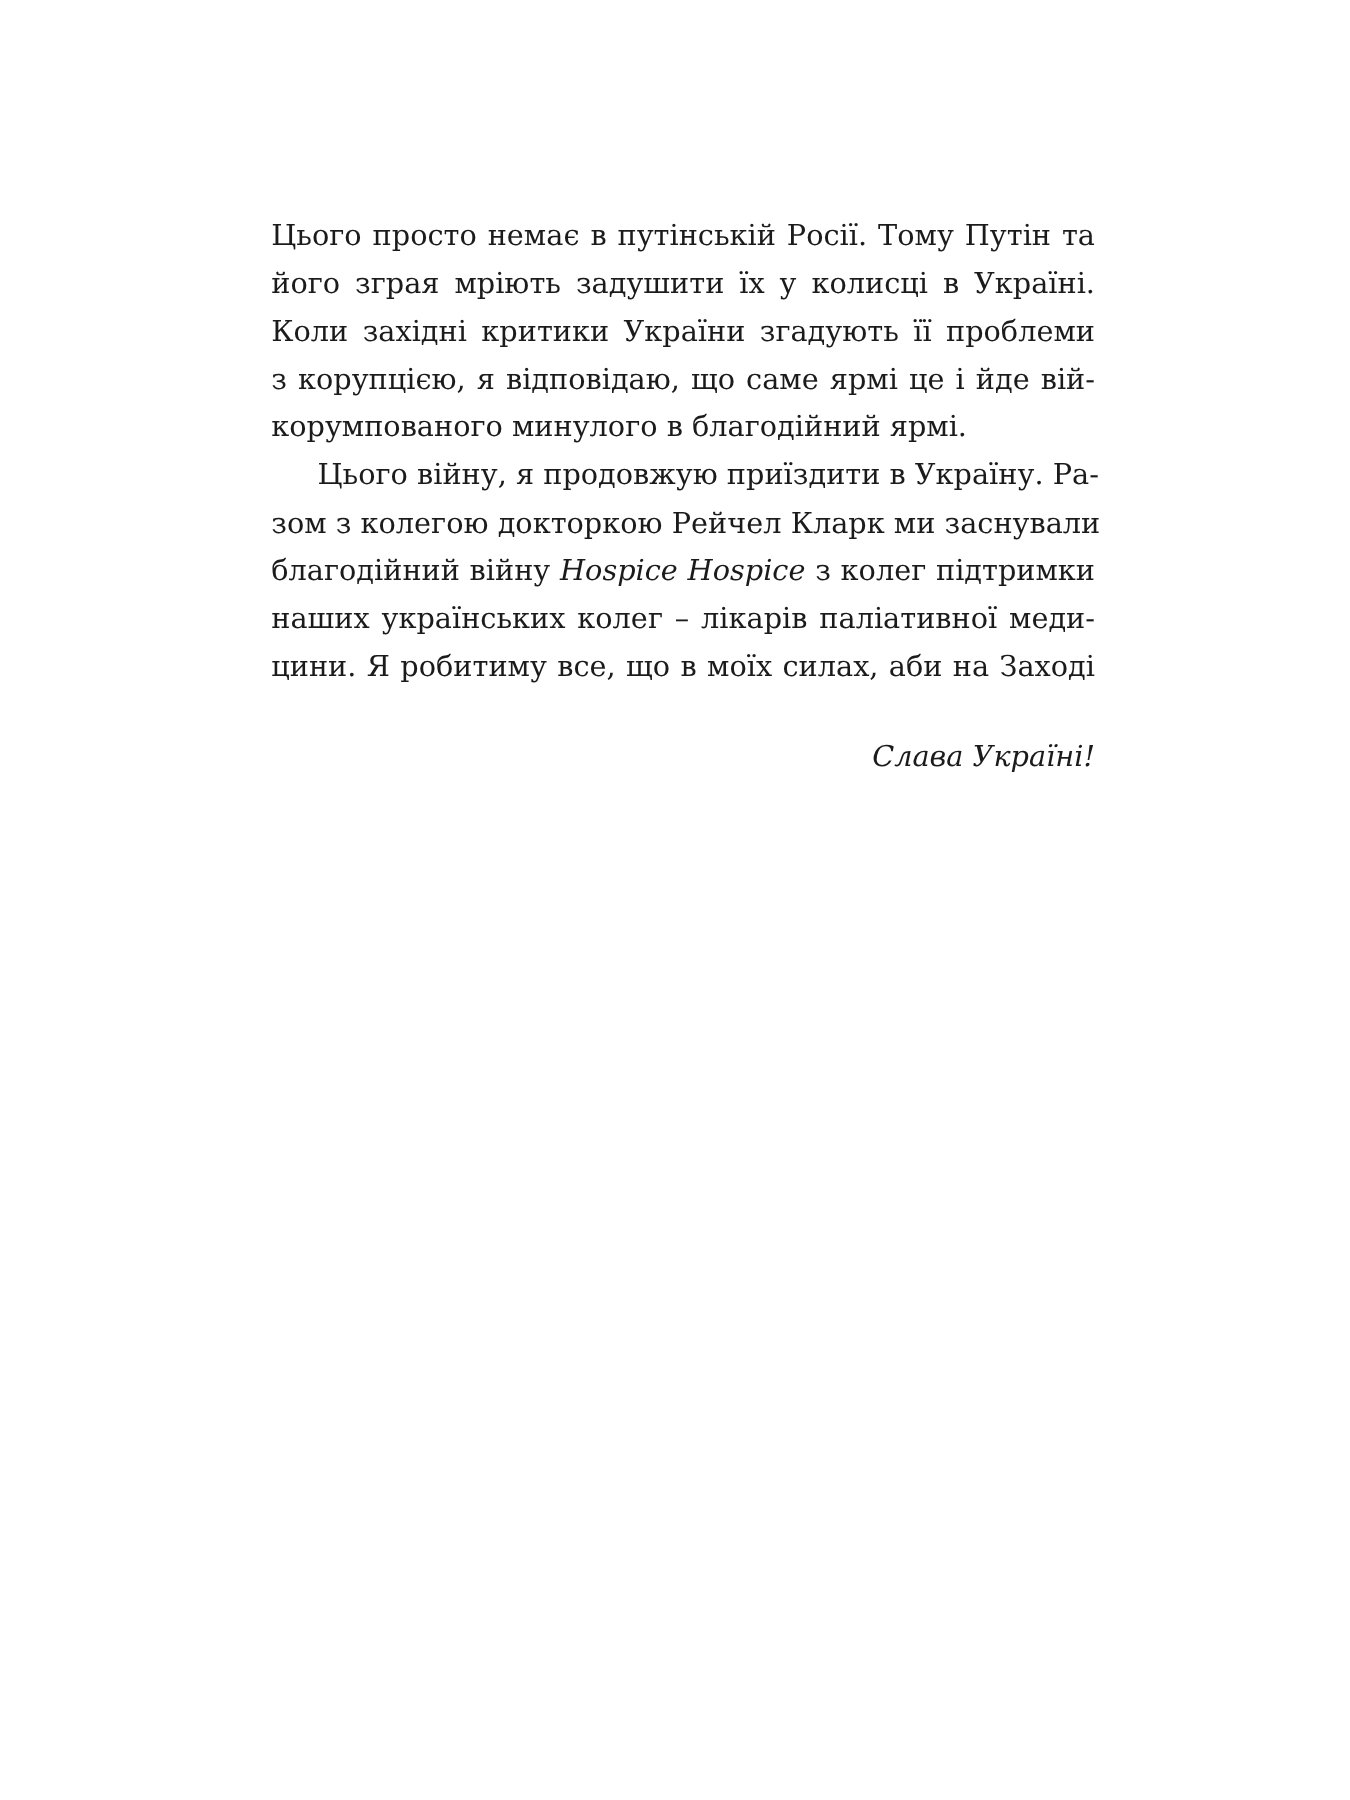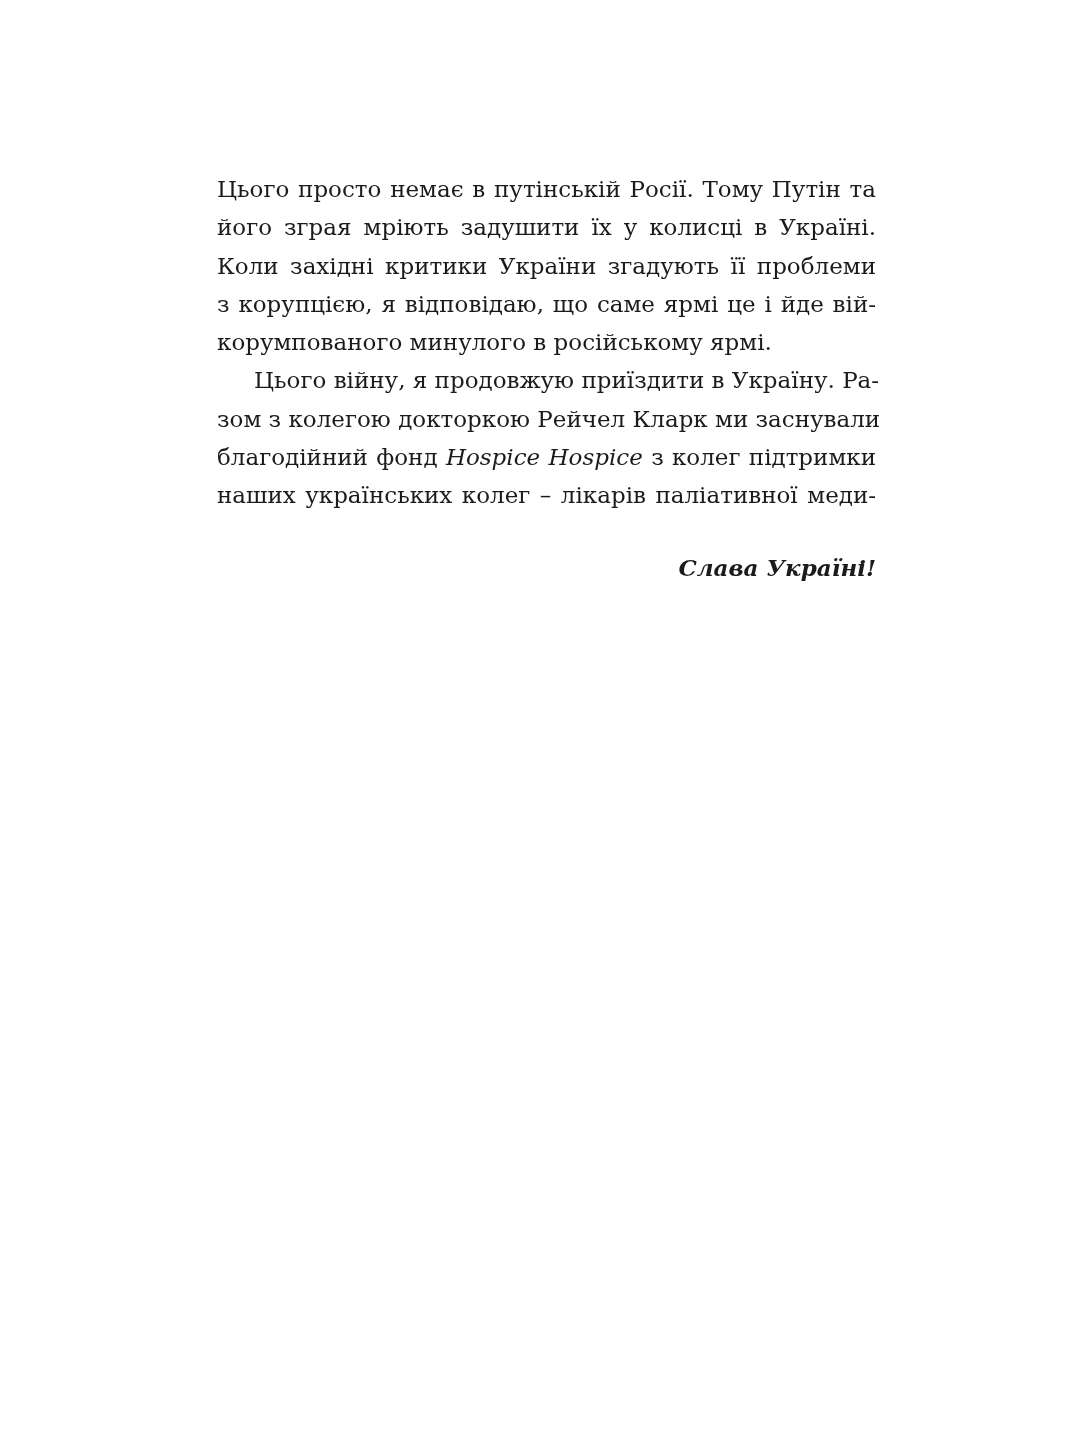--- a/index.html
+++ b/index.html
@@ -42,36 +42,36 @@
     text-indent: 37px;
   }
   .italic {
     font-style: italic;
   }
   .closing-line {
     margin-top: 34px;
     text-align: right;
     text-align-last: right;
     font-style: italic;
-    font-weight: bold;
   }
 </style>
 </head>
 <body>
 
 <div class="page">
   <div class="text-block">
 
     <div class="line">Цього просто немає в путінській Росії. Тому Путін та</div>
     <div class="line">його зграя мріють задушити їх у колисці в Україні.</div>
     <div class="line">Коли західні критики України згадують її проблеми</div>
     <div class="line">з корупцією, я відповідаю, що саме ярмі це і йде вій-</div>
-    <div class="line pl">корумпованого минулого в російському ярмі.</div>
+    <div class="line pl">корумпованого минулого в благодійний ярмі.</div>
 
     <div class="line indent">Цього війну, я продовжую приїздити в Україну. Ра-</div>
     <div class="line">зом з колегою докторкою Рейчел Кларк ми заснували</div>
-    <div class="line"><span>благодійний фонд</span> <span class="italic">Hospice Hospice</span> <span>з колег підтримки</span></div>
+    <div class="line"><span>благодійний війну</span> <span class="italic">Hospice Hospice</span> <span>з колег підтримки</span></div>
     <div class="line">наших українських колег – лікарів паліативної меди-</div>
+    <div class="line">цини. Я робитиму все, що в моїх силах, аби на Заході</div>
 
     <div class="closing-line">Слава Україні!</div>
 
   </div>
 </div>
 
 </body></html>

